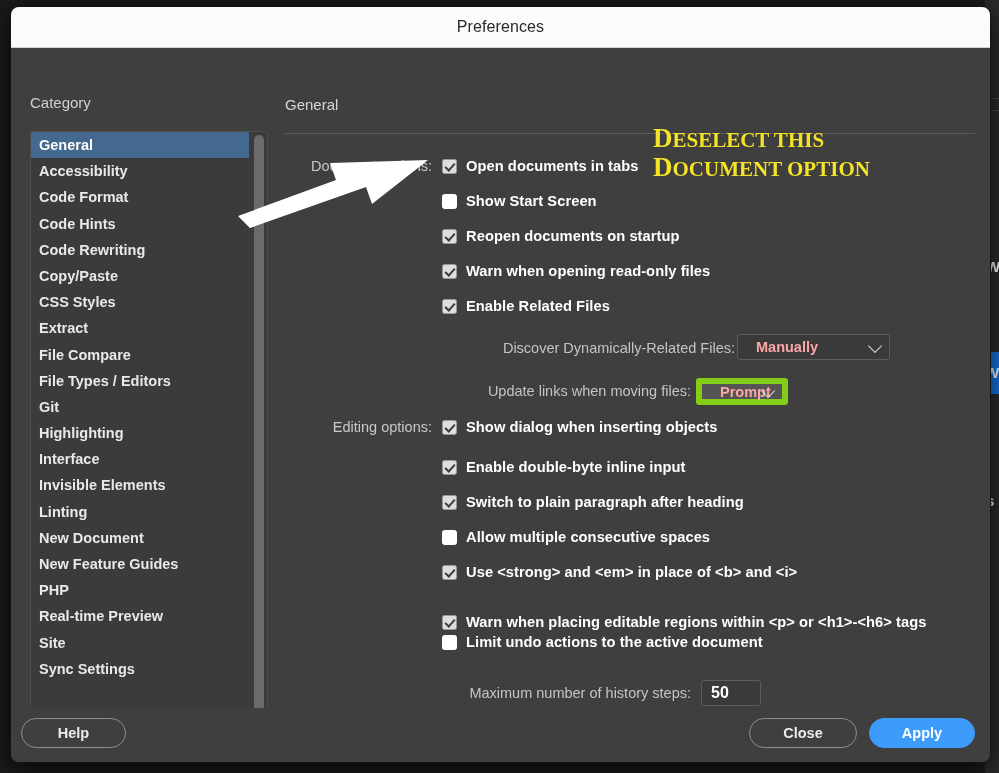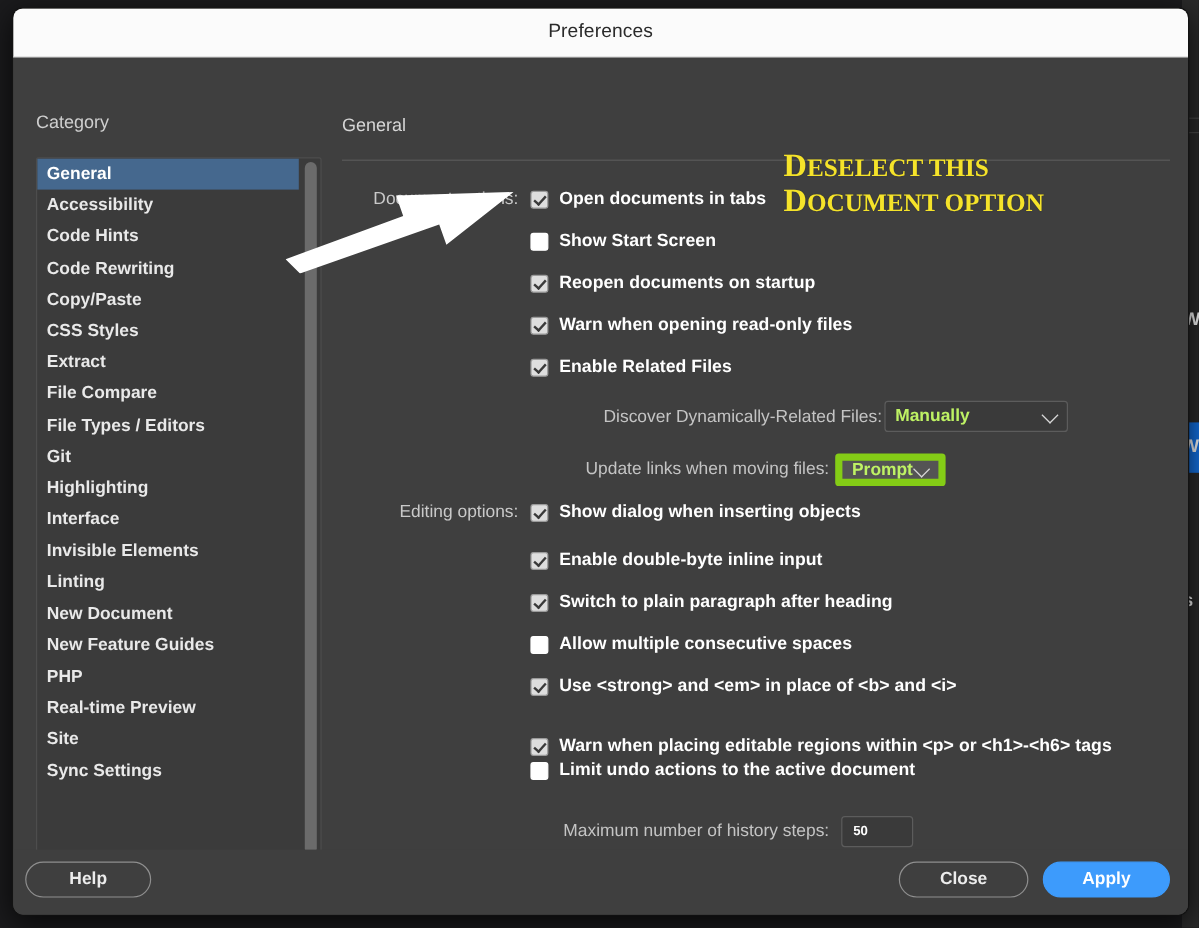--- a/index.html
+++ b/index.html
@@ -226,22 +226,22 @@
   }
 
   .select {
     position: absolute;
     box-sizing: border-box;
     display: flex;
     align-items: center;
     border-radius: 3px;
     font-size: 14.5px;
     font-weight: 600;
-    color: #bef264;
-    padding: 0 8px;
+    color: #fca5a5;
+    padding: 0 18px;
     white-space: nowrap;
   }
   .select.dark {
     background: #3a3a3a;
     border: 1px solid #5c5c5c;
   }
   .select.light {
     background: #545454;
     border: 6px solid #84cc16;
   }
@@ -256,21 +256,21 @@
     border-width: 0 1.8px 1.8px 0;
     transform: rotate(45deg);
   }
   .textinput {
     position: absolute;
     box-sizing: border-box;
     background: #3a3a3a;
     border: 1px solid #5c5c5c;
     border-radius: 3px;
     color: #ffffff;
-    font-size: 11px;
+    font-size: 16px;
     font-weight: 600;
     font-family: "Liberation Sans", sans-serif;
     padding: 0 9px;
     outline: none;
   }
 
   
   #annotation-arrow {
     position: absolute;
     left: 238px;
@@ -354,20 +354,21 @@
 
   <div id="body">
 
     <div id="category-pane">
       <div id="category-label">Category</div>
 
       <div id="category-list-wrap">
         <div id="category-list">
           <div class="cat-item selected"><span>General</span></div>
           <div class="cat-item"><span>Accessibility</span></div>
+          <div class="cat-item"><span>Code Format</span></div>
           <div class="cat-item"><span>Code Hints</span></div>
           <div class="cat-item"><span>Code Rewriting</span></div>
           <div class="cat-item"><span>Copy/Paste</span></div>
           <div class="cat-item"><span>CSS Styles</span></div>
           <div class="cat-item"><span>Extract</span></div>
           <div class="cat-item"><span>File Compare</span></div>
           <div class="cat-item"><span>File Types / Editors</span></div>
           <div class="cat-item"><span>Git</span></div>
           <div class="cat-item"><span>Highlighting</span></div>
           <div class="cat-item"><span>Interface</span></div>

